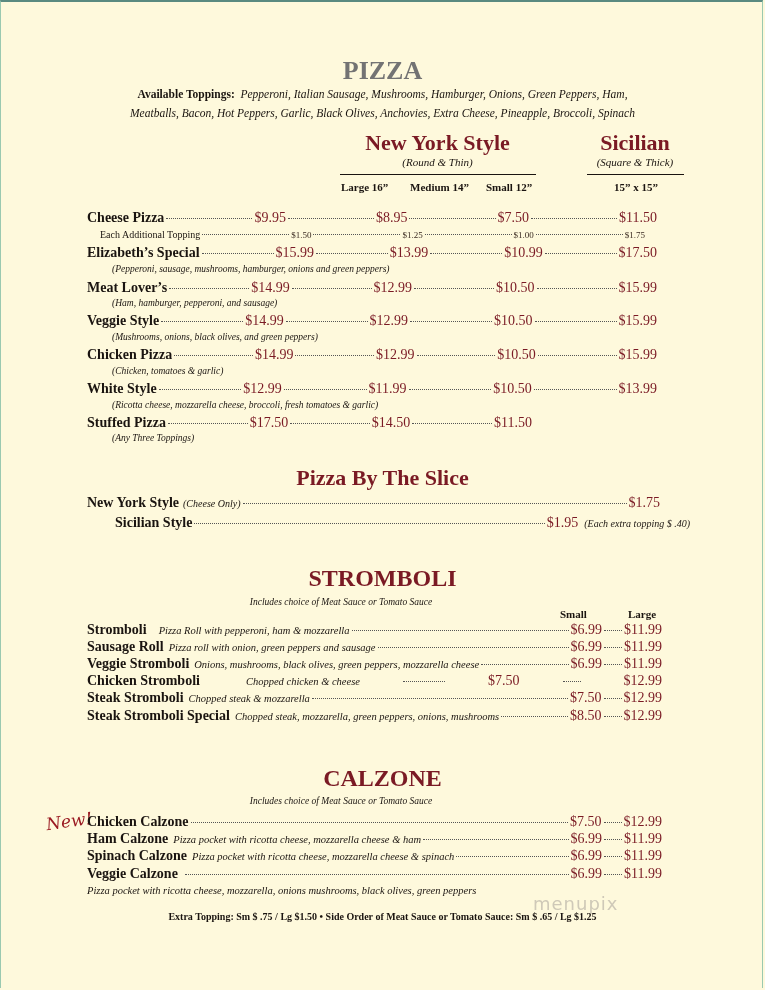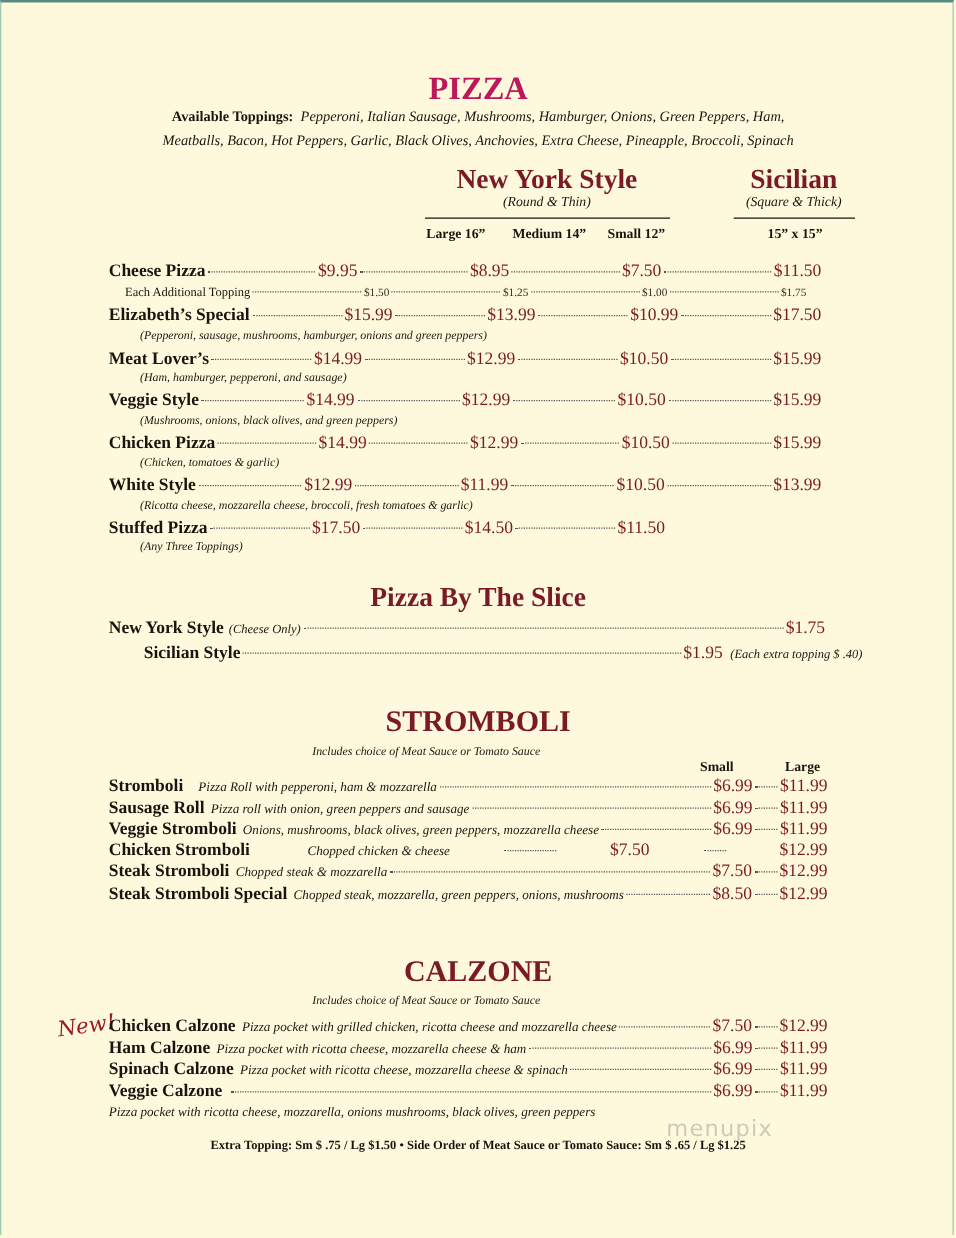--- a/index.html
+++ b/index.html
@@ -10,21 +10,21 @@
     color:#1a1410;
     position:relative;
   }
   .frame {
     position:absolute; left:0; top:0; width:763px; height:988px;
     border-top:2px solid #5a8a80; border-left:1px solid #9ac9b0; border-right:1px solid #9ac9b0;
     box-sizing:border-box;
   }
   .abs { position:absolute; }
   .title {
-    font-weight:bold; font-size:26px; color:#be185d; text-align:center;
+    font-weight:bold; font-size:26px; color:#737373; text-align:center;
     left:0; width:765px;
   }
   .toppings {
     left:0; width:765px; text-align:center; font-size:11.5px; line-height:19px;
   }
   .toppings b { font-style:normal; }
   .toppings i { font-style:italic; }
   .colhead { font-weight:bold; font-size:22px; color:#7a1a24; text-align:center; }
   .colsub { font-style:italic; font-size:11px; text-align:center; }
   .hr { height:1px; background:#1a1410; }
@@ -231,21 +231,20 @@
       <span class="price">$12.99</span>
     </div>
   </div>
 
 <div class="abs sechead" style="top:765px;">CALZONE</div>
 <div class="abs secsub" style="top:796px;">Includes choice of Meat Sauce or Tomato Sauce</div>
 <div class="abs newtag" style="left:46px; top:811px;">New!</div>
 <div id="calzone-rows">
     <div class="abs row" style="top: 814px; left: 87px; width: 575px;">
       <span class="name">Chicken Calzone</span>
-      <span class="desc" style="margin-left:5px;font-size:10.5px;white-space:nowrap;">Pizza pocket with grilled chicken, ricotta cheese and mozzarella cheese</span>
       <span class="dots"></span>
       <span class="price">$7.50</span>
       <span class="dots" style="flex:0 0 18px;"></span>
       <span class="price">$12.99</span>
     </div>
     <div class="abs row" style="top: 831px; left: 87px; width: 575px;">
       <span class="name">Ham Calzone</span>
       <span class="desc" style="margin-left:5px;font-size:10.5px;white-space:nowrap;">Pizza pocket with ricotta cheese, mozzarella cheese &amp; ham</span>
       <span class="dots"></span>
       <span class="price">$6.99</span>

